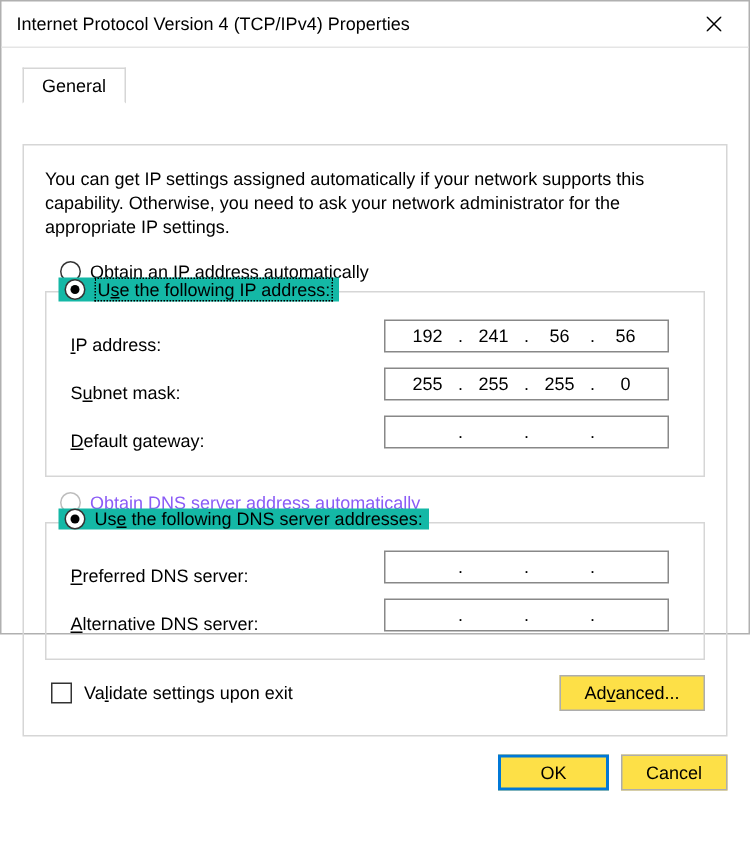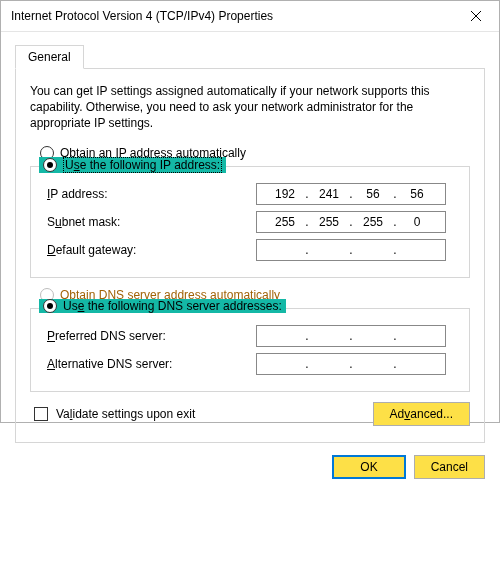--- a/index.html
+++ b/index.html
@@ -35,20 +35,21 @@
     display: flex;
     align-items: center;
     justify-content: center;
   }
   .titlebar-close svg { width: 10px; height: 10px; }
   .body {
     flex: 1;
     padding: 12px 14px 0 14px;
     display: flex;
     flex-direction: column;
+    gap: 28px;
   }
   .tabstrip {
     display: flex;
     position: relative;
     top: 1px;
     z-index: 1;
   }
   .tab {
     padding: 4px 12px 4px 12px;
     border: 1px solid #d6d6d6;
@@ -100,29 +101,29 @@
   }
   .radio.checked::after {
     content: "";
     position: absolute;
     top: 3px; left: 3px;
     width: 6px; height: 6px;
     background: #000;
     border-radius: 50%;
   }
   .radio.disabled { border-color: #bdbdbd; }
-  .lbl.disabled { color: #a16207; }
+  .lbl.disabled { color: #8b5cf6; }
   .lbl { font-size: 12px; }
   .lbl u { text-decoration: underline; }
   .field-row {
     display: flex;
     align-items: center;
     margin: 6px 0;
   }
-  .field-label { flex: 0 0 215px; padding-left: 6px; }
+  .field-label { flex: 0 0 215px; padding-left: 6px; margin-top: 12px; }
   .ip-input {
     width: 190px;
     height: 22px;
     border: 1px solid #888;
     display: flex;
     align-items: center;
     justify-content: center;
     background: #fff;
     font-size: 12px;
   }

